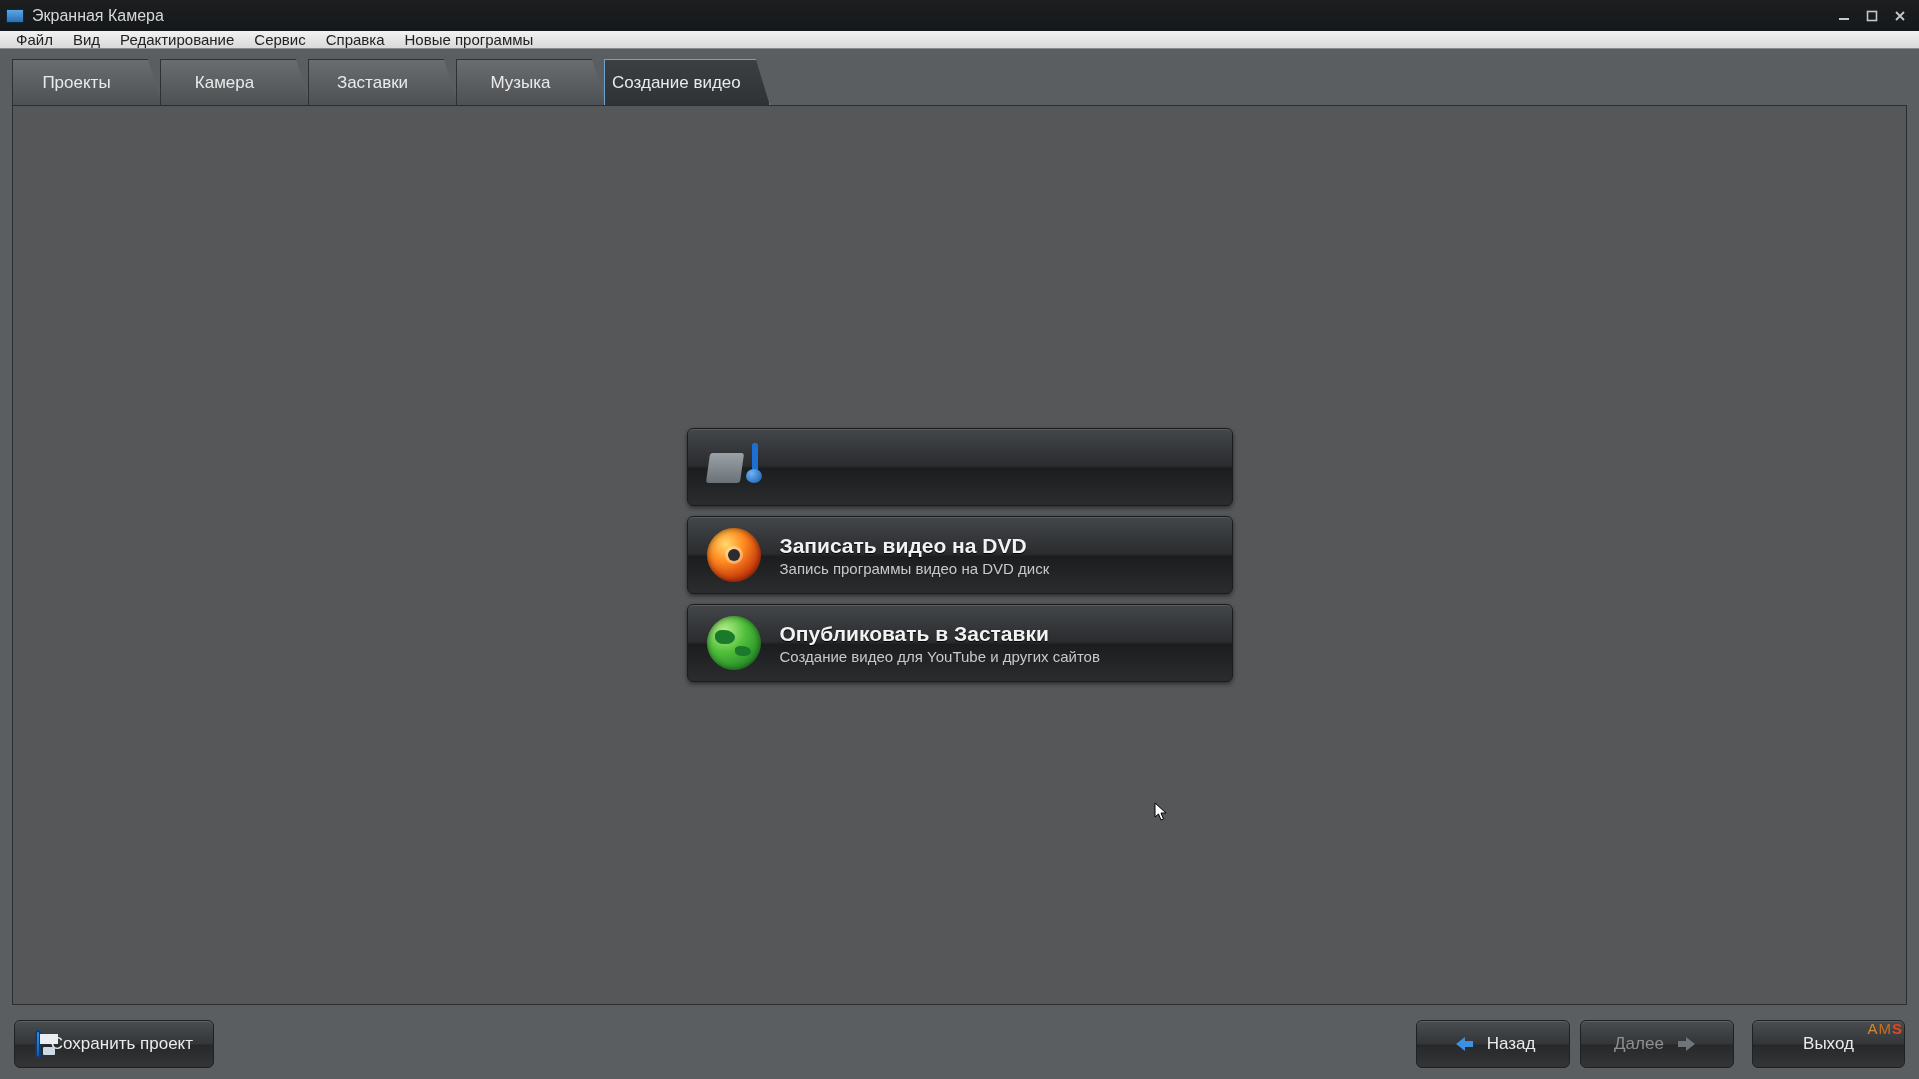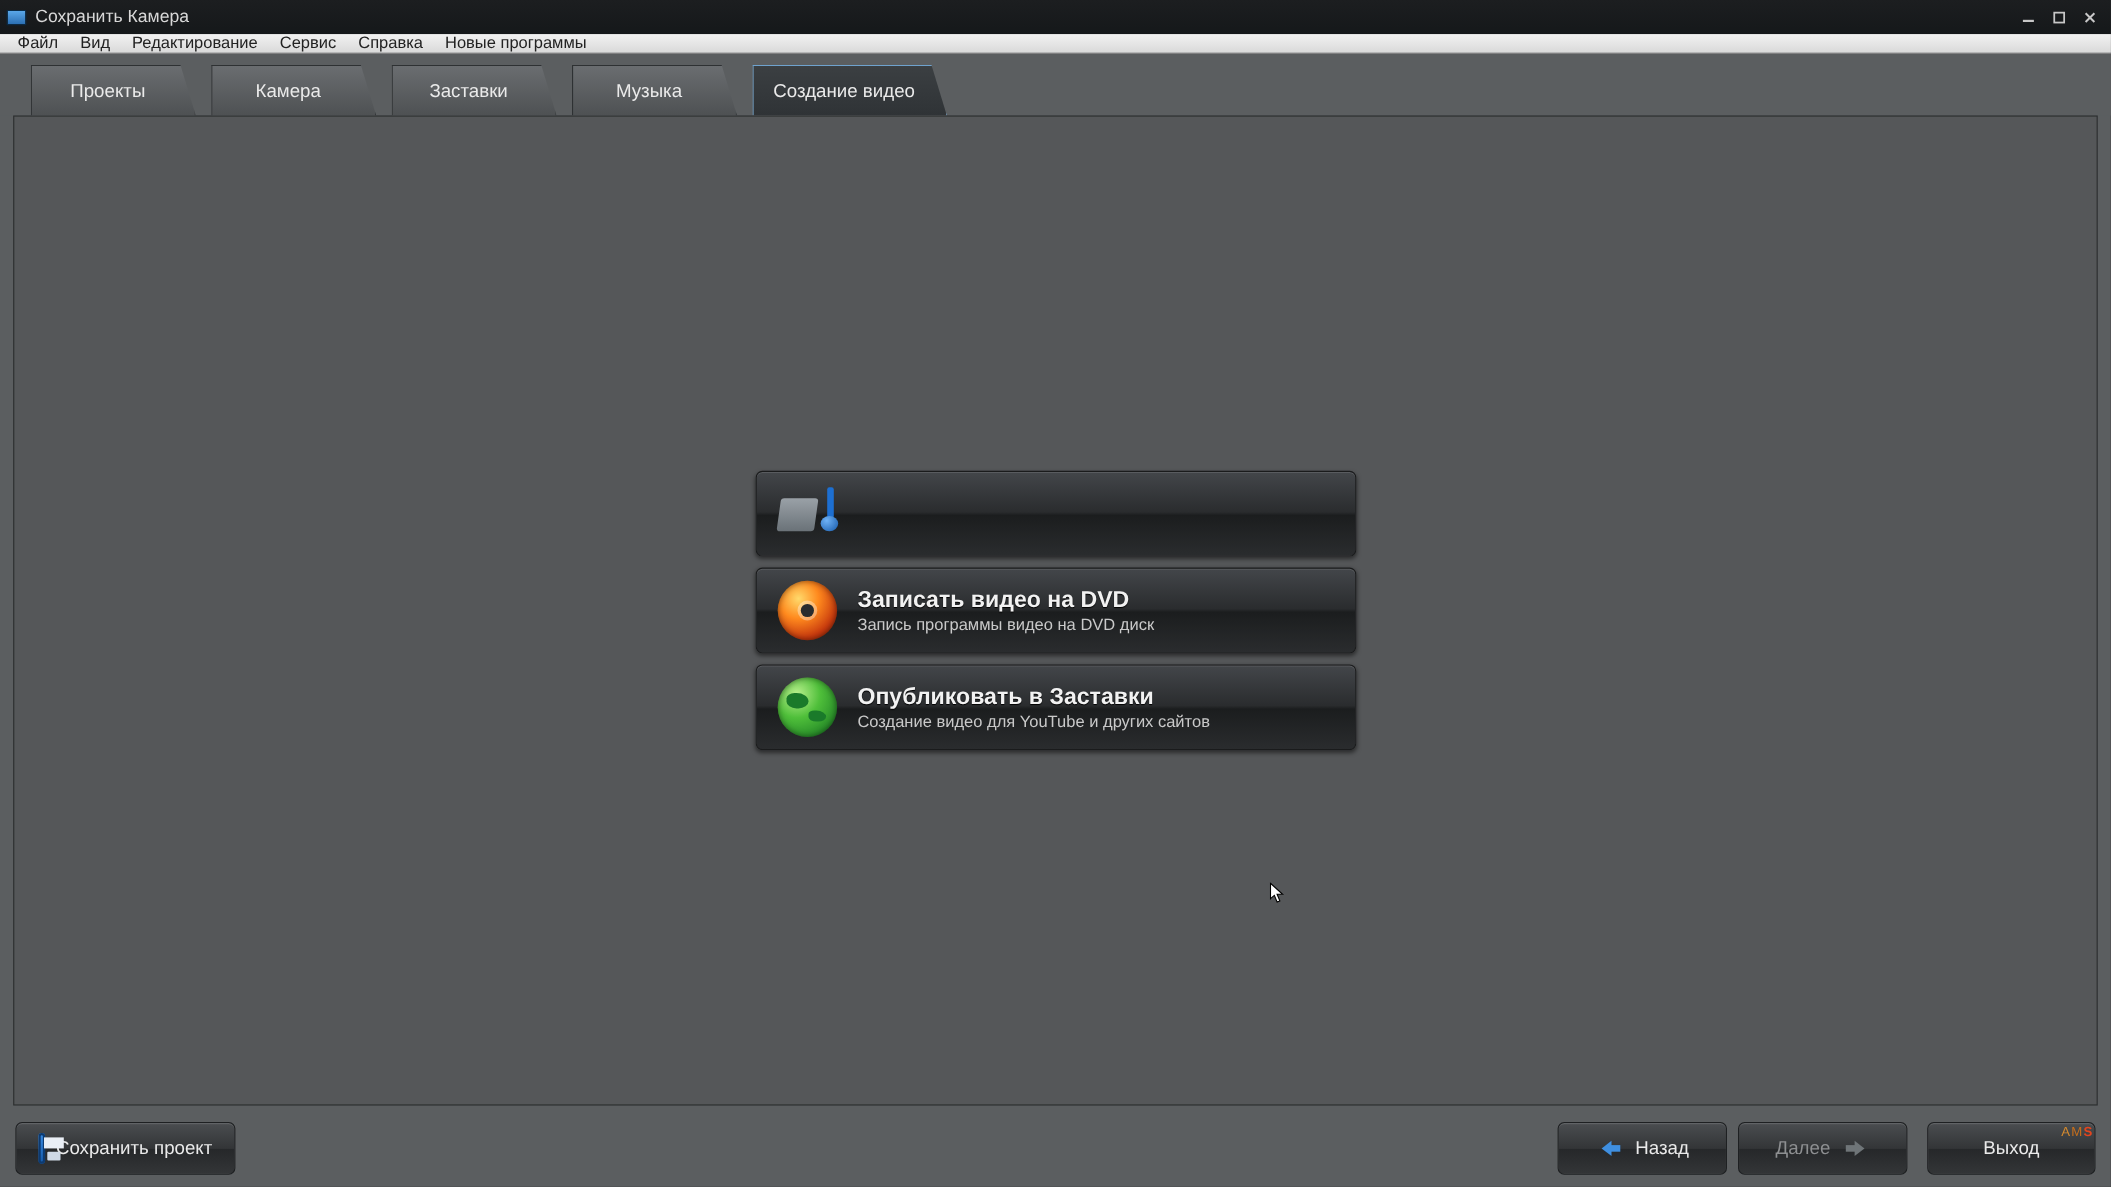--- a/index.html
+++ b/index.html
@@ -22,28 +22,27 @@
     height: 18px; background: linear-gradient(#f2f2f2,#d9d9d9);
     display: flex; align-items: center; font-size: 15px; color: #222;
     padding: 0 6px; border-bottom: 1px solid #8a8a8a;
   }
   .menuitem { padding: 2px 10px; }
   .tabstrip {
     height: 56px; background: #5b5e60; display: flex; align-items: flex-end;
     padding-left: 12px; gap: 0;
   }
   .tab {
-    position: relative; height: 46px; min-width: 150px; padding: 0 28px 0 18px;
+    position: relative; height: 46px; min-width: 150px; padding: 0 28px 0 7px;
     display: flex; align-items: center; justify-content: center;
     color: #eaeaea; font-size: 17px;
     background: linear-gradient(#6a6d70, #4e5153);
     border: 1px solid #2e3133; border-bottom: none;
     clip-path: polygon(0 0, calc(100% - 14px) 0, 100% 100%, 0 100%);
     margin-right: -2px;
-    margin-left: 16px;
   }
   .tab.active {
     background: linear-gradient(#3b3f42, #2f3336);
     border-color: #6fa3cf;
     z-index: 2;
   }
   .content-frame {
     flex: 1 1 auto; margin: 0 12px 4px 12px;
     background: #555759; border: 1px solid #2b2d2e;
     display: flex; align-items: center; justify-content: center;
@@ -122,38 +121,38 @@
   .save-icon::before{
     content:""; position:absolute; left:5px; top:4px; width:18px; height:10px; background:#e9eef5;
   }
   .save-icon::after{
     content:""; position:absolute; left:8px; bottom:3px; width:12px; height:8px;
     background:#cfd9e6; border-radius:1px;
   }
   .arrow-left, .arrow-right { width:26px; height:20px; }
   .ams {
     position:absolute; right:16px; bottom:50px; transform: translateY(50%);
-    font-family: "Times New Roman", serif; font-size:12px; letter-spacing:1px;
+    font-family: "Times New Roman", serif; font-size:15px; letter-spacing:1px;
   }
   .ams .a{ color:#d58a2e; } .ams .m{ color:#c86f1b; } .ams .s{ color:#e3451f; font-weight:bold; }
   .bottombar { position: relative; }
   .cursor {
     position:absolute; width:14px; height:20px; pointer-events:none;
     left:1154px; top:753px;
   }
   .app-body { position: relative; flex:1 1 auto; display:flex; flex-direction:column; }
 </style>
 </head>
 <body>
 
 <div class="window">
 
   <div class="titlebar">
     <div class="app-icon"></div>
-    <div class="title">Сохранить Камера</div>
+    <div class="title">Экранная Камера</div>
     <div class="spacer"></div>
     <div class="winbtn">
       <svg width="12" height="12" viewBox="0 0 12 12">
           <rect x="1" y="8" width="10" height="2" fill="#c7c7c7"></rect>
         </svg>
     </div>
     <div class="winbtn">
       <svg width="12" height="12" viewBox="0 0 12 12">
           <rect x="1.5" y="1.5" width="9" height="9" fill="none" stroke="#c7c7c7" stroke-width="1.6"></rect>
         </svg>

